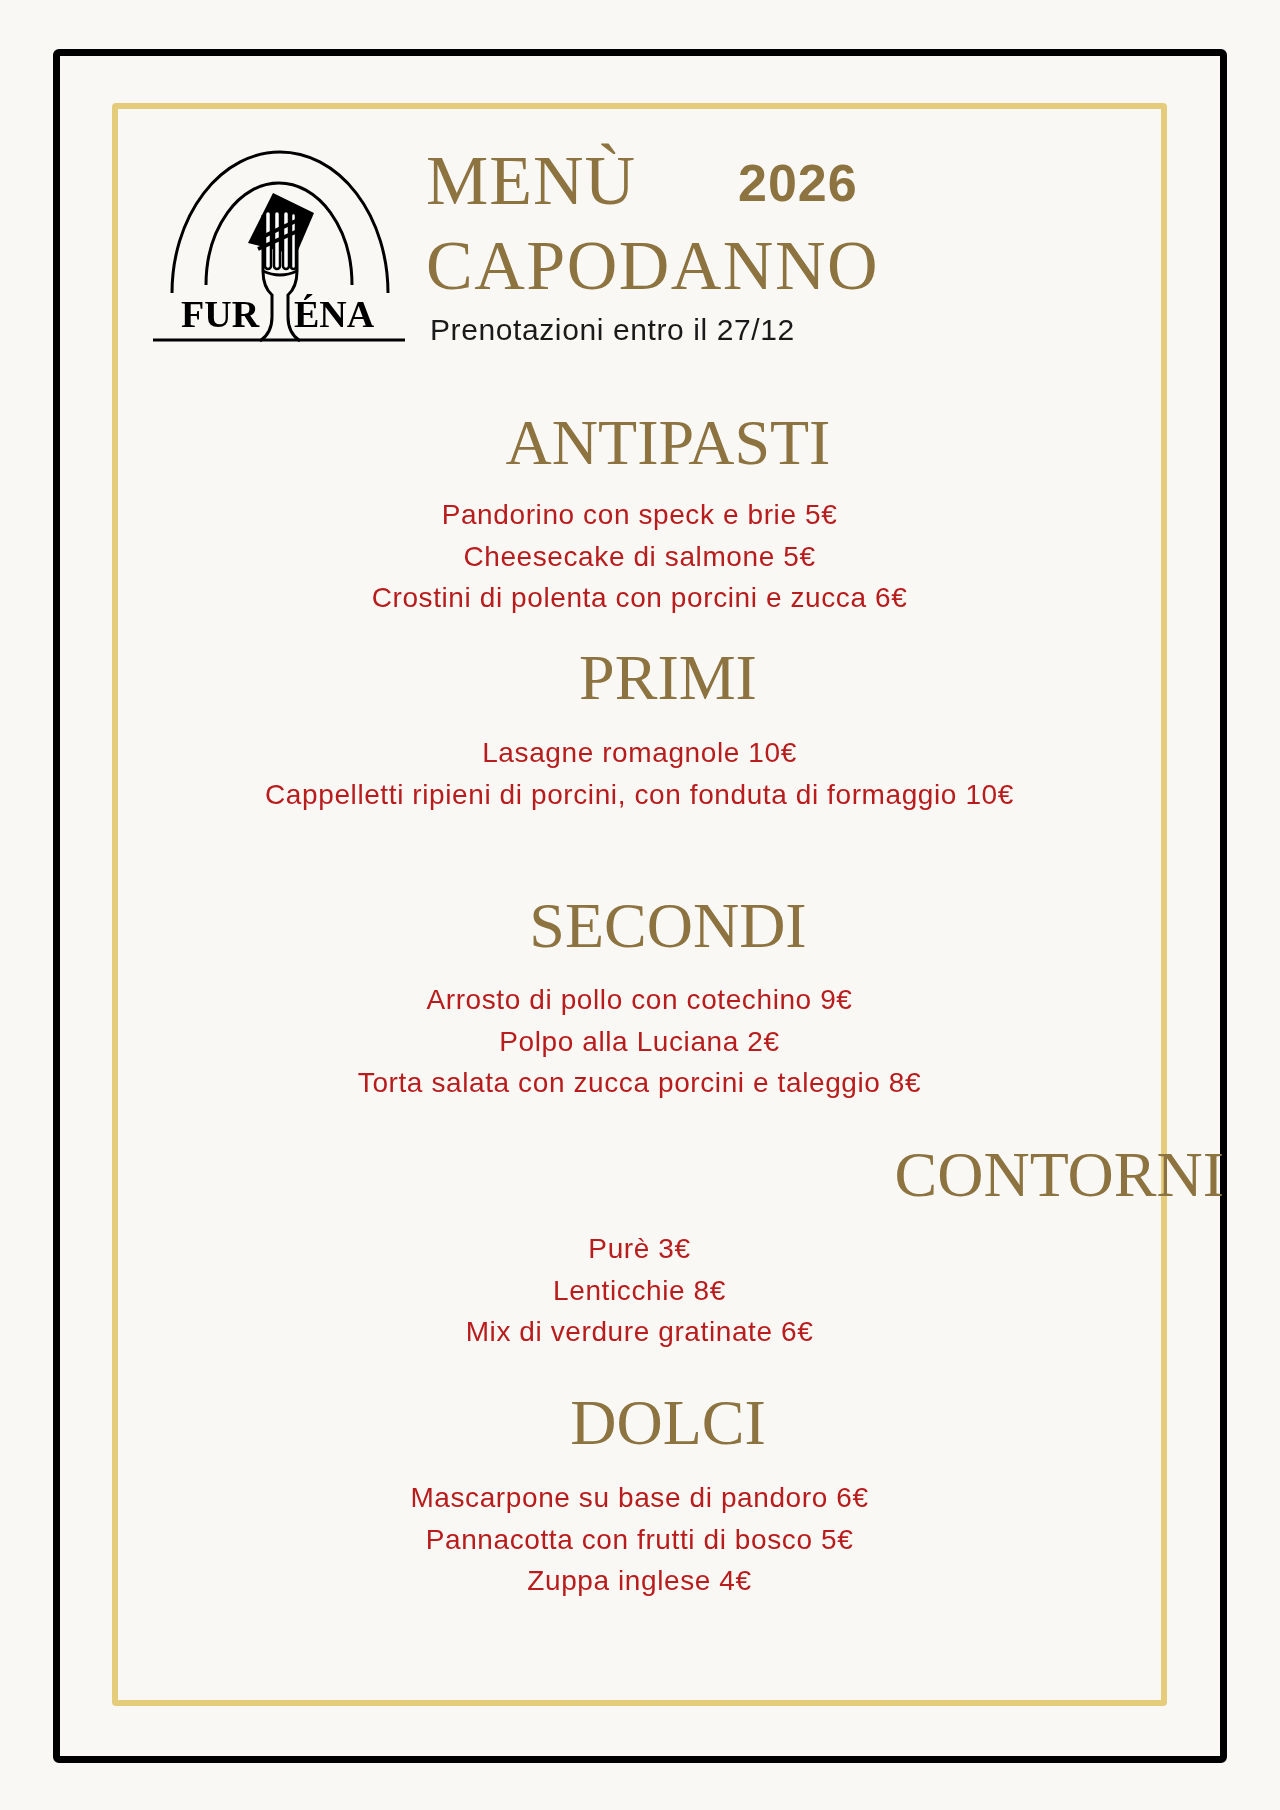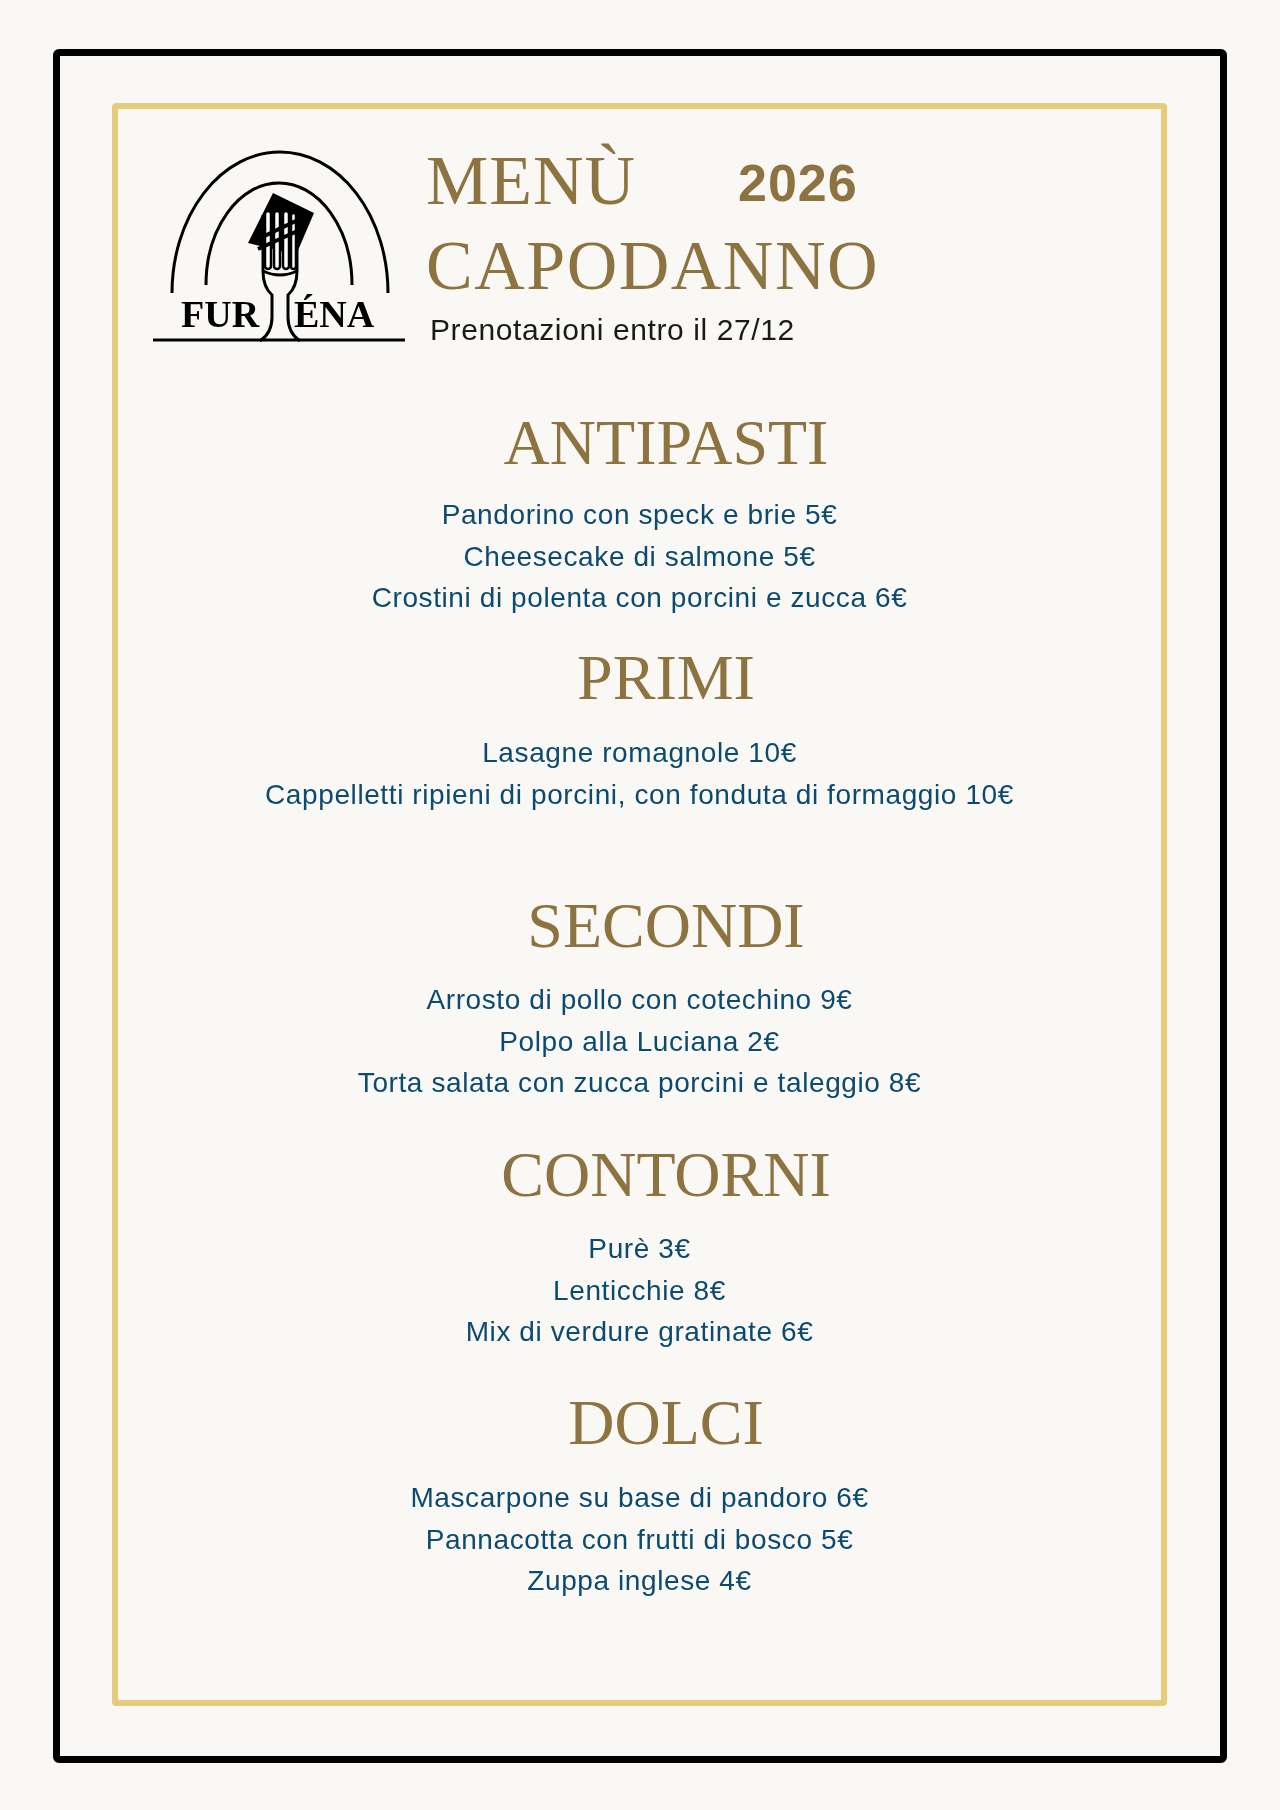--- a/index.html
+++ b/index.html
@@ -24,32 +24,31 @@
   }
   .year {
     position:absolute; left:738px; top:151px; font-family:"Liberation Sans", sans-serif;
     font-weight:bold; color:#8C7340; font-size:52px; line-height:64px; letter-spacing:1px;
   }
   .subtitle {
     position:absolute; left:430px; top:315px; font-size:30px; line-height:30px;
     color:#1a1a1a; white-space:nowrap; letter-spacing:0.6px;
   }
   .section-heading {
-    position:absolute; left:96px; width:1112px; text-align:center;
+    position:absolute; left:112px; width:1112px; text-align:center;
     font-family:"Liberation Serif", "DejaVu Serif", serif; color:#8C7340;
     font-size:64px; line-height:64px; font-weight:normal; letter-spacing:0px;
     margin:0;
-    padding-left:14px;
   }
   .item-list {
     position:absolute; left:112px; width:1055px; margin:0; padding:0; list-style:none;
     text-align:center;
   }
   .item-list li {
-    font-size:28px; line-height:41.5px; color:#0c4a6e; letter-spacing:0.6px; white-space:nowrap;
+    font-size:28px; line-height:41.5px; color:#b91c1c; letter-spacing:0.6px; white-space:nowrap;
   }
 </style>
 </head>
 <body>
 
 <div class="frame-outer"></div>
 <div class="frame-inner"></div>
 
 <svg class="logo" viewBox="0 0 260 200" xmlns="http://www.w3.org/2000/svg">
   <g fill="none" stroke="#000" stroke-width="3">
@@ -95,21 +94,21 @@
   <li>Cappelletti ripieni di porcini, con fonduta di formaggio 10€</li>
 </ul>
 
 <h2 class="section-heading" style="top:894px;">SECONDI</h2>
 <ul class="item-list" style="top:979px;">
   <li>Arrosto di pollo con cotechino 9€</li>
   <li>Polpo alla Luciana 2€</li>
   <li>Torta salata con zucca porcini e taleggio 8€</li>
 </ul>
 
-<h2 class="section-heading" style="top:1143px;">CONTORNI</h2>
+<h2 class="section-heading" style="top:1143px;text-align:right;">CONTORNI</h2>
 <ul class="item-list" style="top:1228px;">
   <li>Purè 3€</li>
   <li>Lenticchie 8€</li>
   <li>Mix di verdure gratinate 6€</li>
 </ul>
 
 <h2 class="section-heading" style="top:1391px;">DOLCI</h2>
 <ul class="item-list" style="top:1477px;text-align:center;">
   <li>Mascarpone su base di pandoro 6€</li>
   <li>Pannacotta con frutti di bosco 5€</li>

